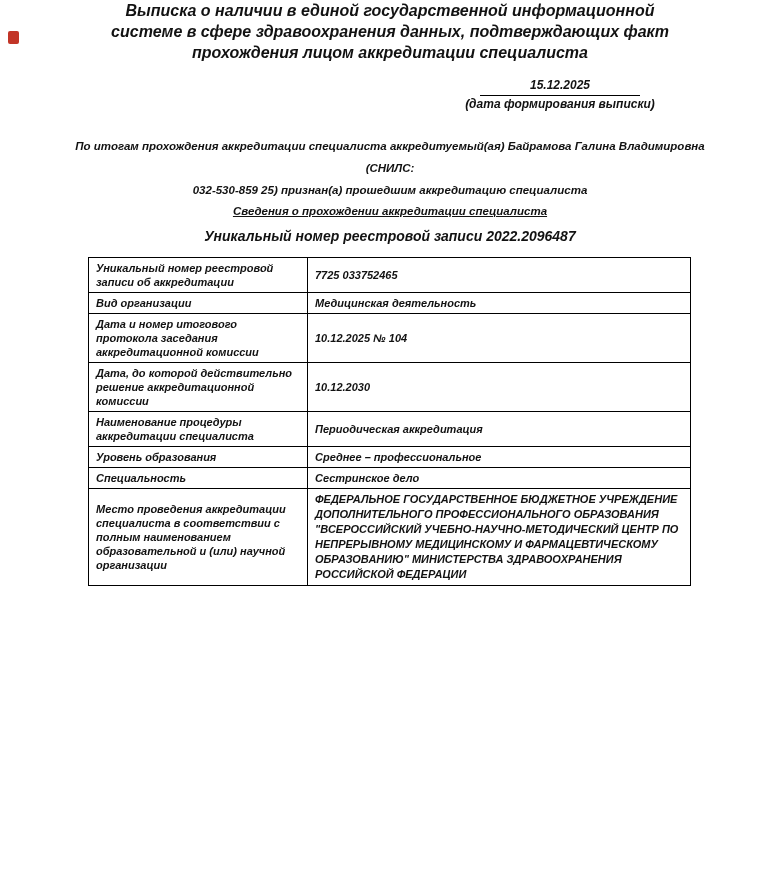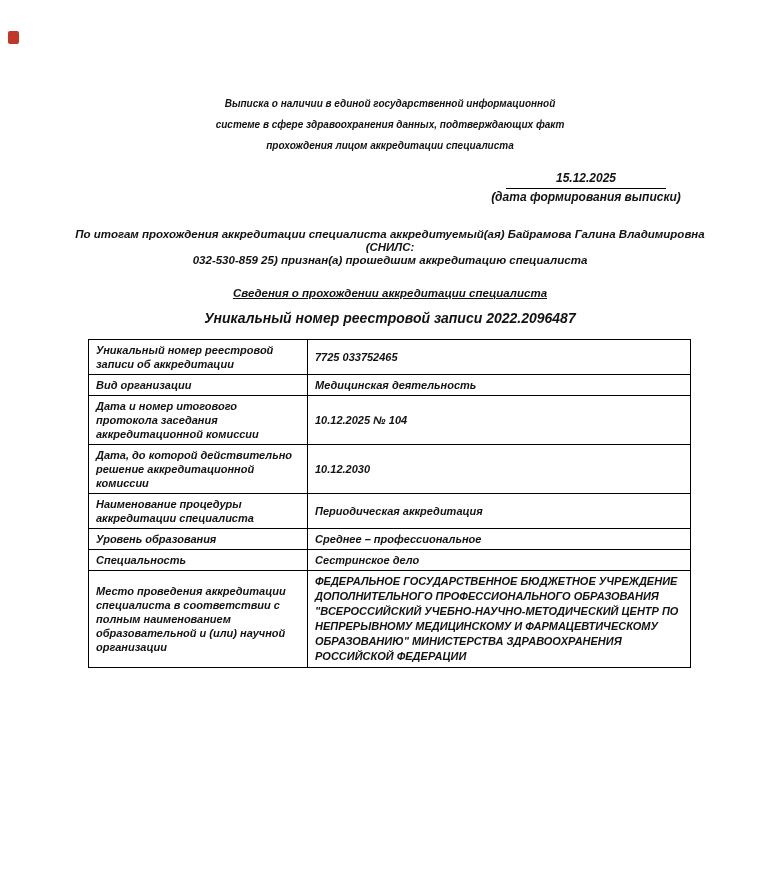--- a/index.html
+++ b/index.html
@@ -11,44 +11,43 @@
     font-weight:bold;font-style:italic;
     color:#121212;
     overflow:hidden;
   }
   .red-mark{
     position:absolute;left:8px;top:31px;
     width:11px;height:13px;border-radius:2px;
     background:#c23527;
   }
   .title{
-    padding-top:93px;
     text-align:center;
-    font-size:10px;line-height:21px;
+    font-size:16px;line-height:21px;
   }
   .date-block{
     width:200px;
-    margin:16px 94px 0 auto;
+    margin:16px 120px 0 auto;
     text-align:center;
     font-size:12px;line-height:13px;
   }
   .date-line{
     display:inline-block;min-width:160px;
     border-bottom:1.5px solid #000;
     padding-bottom:3px;
   }
   .date-caption{white-space:nowrap;margin-top:2px;font-style:italic;}
   .intro{
     margin:24px auto 0 auto;
     width:680px;
     text-align:center;
-    font-size:11.5px;line-height:13px;
+    font-size:11.5px;line-height:22px;
   }
   .section-header{
-    margin-top:20px;
+    margin-top:4px;
     text-align:center;
     font-size:11.5px;
     text-decoration:underline;
   }
   .registry-number{
     margin-top:11px;
     text-align:center;
     font-size:14px;line-height:16px;
   }
   table.acc-table{

